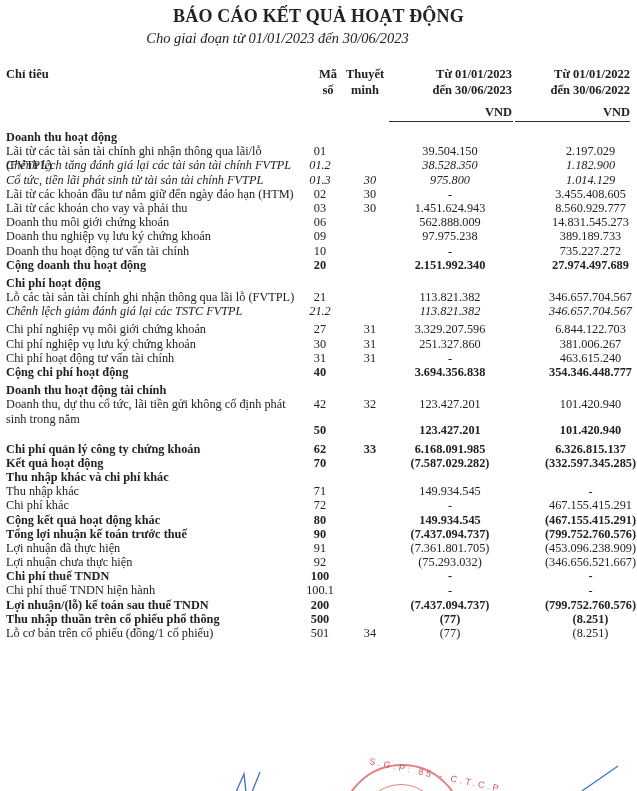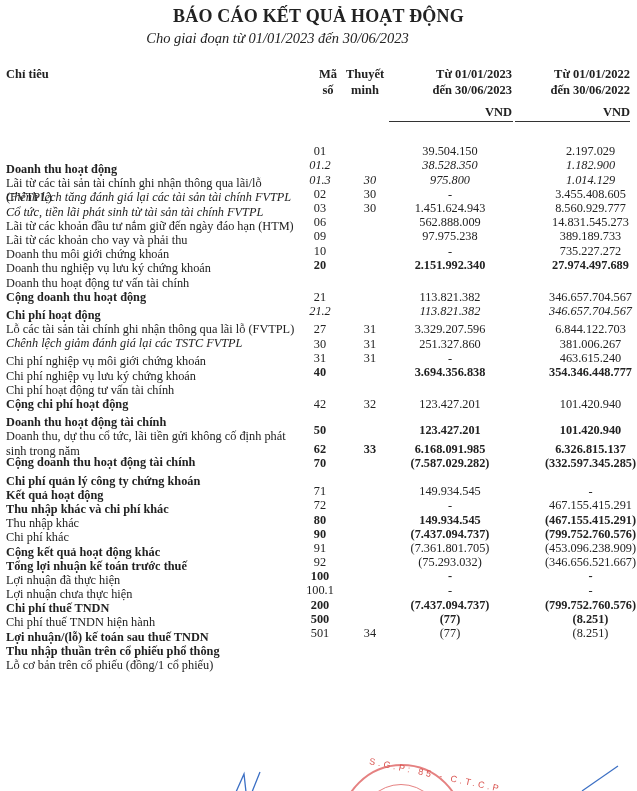--- a/index.html
+++ b/index.html
@@ -18,21 +18,21 @@
   .hdr-vnd1 { left:405px; top:104px; width:107px; text-align:right; }
   .hdr-vnd2 { left:520px; top:104px; width:110px; text-align:right; }
   .hr { position:absolute; top:121px; height:1px; background:#333; }
   .hr1 { left:389px; width:124px; }
   .hr2 { left:515px; width:115px; }
 
   #rows { position:absolute; top:126px; left:0; width:637px; }
   .row { position:relative; height:14.2px; font-size:12.3px; line-height:14.2px; }
   .row.gap { margin-top:4px; }
   .row.tall { height:26px; }
-  .row .lbl { position:absolute; left:6px; width:290px; white-space:normal;margin-top:32px; }
+  .row .lbl { position:absolute; left:6px; width:290px; white-space:normal; }
   .row .ma  { position:absolute; left:296px; width:48px; text-align:center; }
   .row .tm  { position:absolute; left:340px; width:60px; text-align:center; }
   .row .v1  { position:absolute; left:389px; width:122px; text-align:center; }
   .row .v2  { position:absolute; left:532px; width:117px; text-align:center; }
   .bold { font-weight:bold; }
   .ital { font-style:italic; }
 
   .stamp { position:absolute; left:340px; top:764px; width:120px; height:120px;
            border:2px solid #e06b6b; border-radius:50%; opacity:0.85; }
   .stamp-inner { position:absolute; left:360px; top:784px; width:80px; height:80px;
@@ -198,21 +198,20 @@
       <span class="v2 bold"></span>
     </div>
     <div class="row tall">
       <span class="lbl ">Doanh thu, dự thu cổ tức, lãi tiền gửi không cố định phát sinh trong năm</span>
       <span class="ma ">42</span>
       <span class="tm ">32</span>
       <span class="v1 ">123.427.201</span>
       <span class="v2 ">101.420.940</span>
     </div>
     <div class="row">
-      <span class="lbl bold">Cộng doanh thu hoạt động tài chính</span>
       <span class="ma bold">50</span>
       <span class="tm bold"></span>
       <span class="v1 bold">123.427.201</span>
       <span class="v2 bold">101.420.940</span>
     </div>
     <div class="row gap">
       <span class="lbl bold">Chi phí quản lý công ty chứng khoán</span>
       <span class="ma bold">62</span>
       <span class="tm bold">33</span>
       <span class="v1 bold">6.168.091.985</span>

